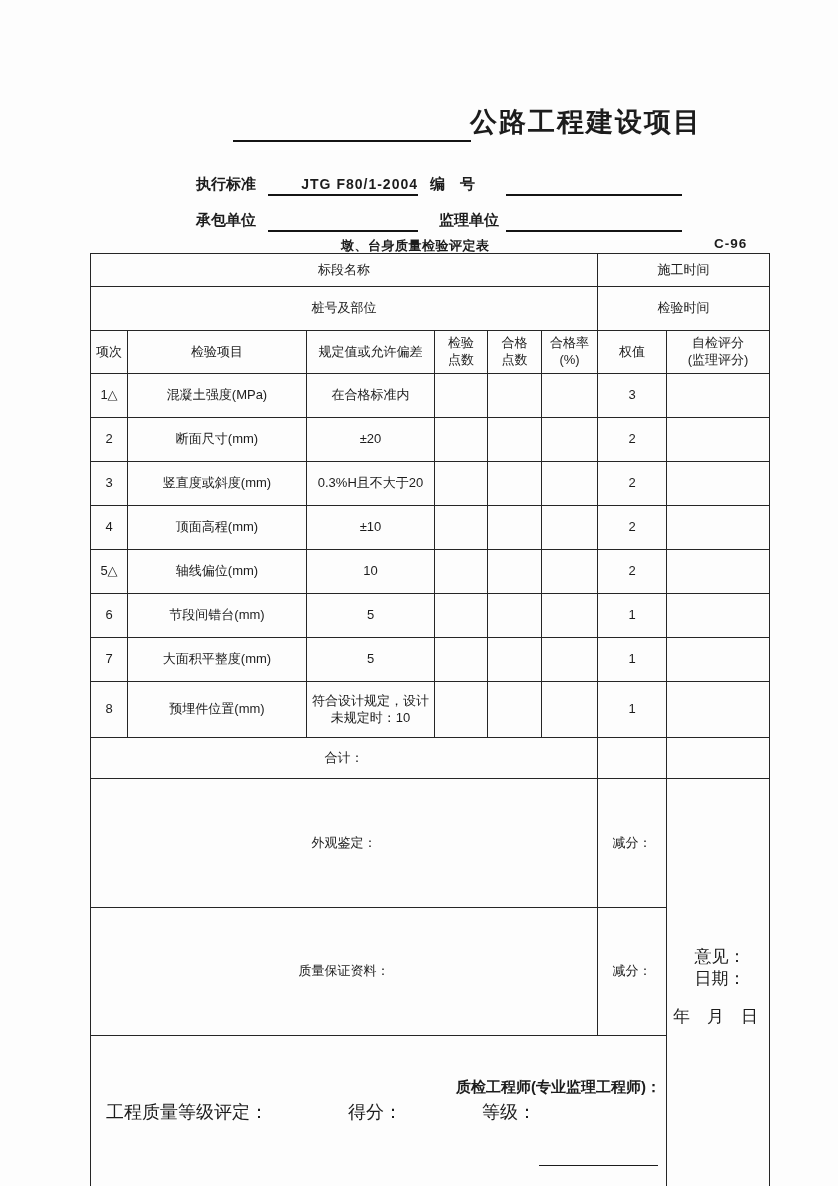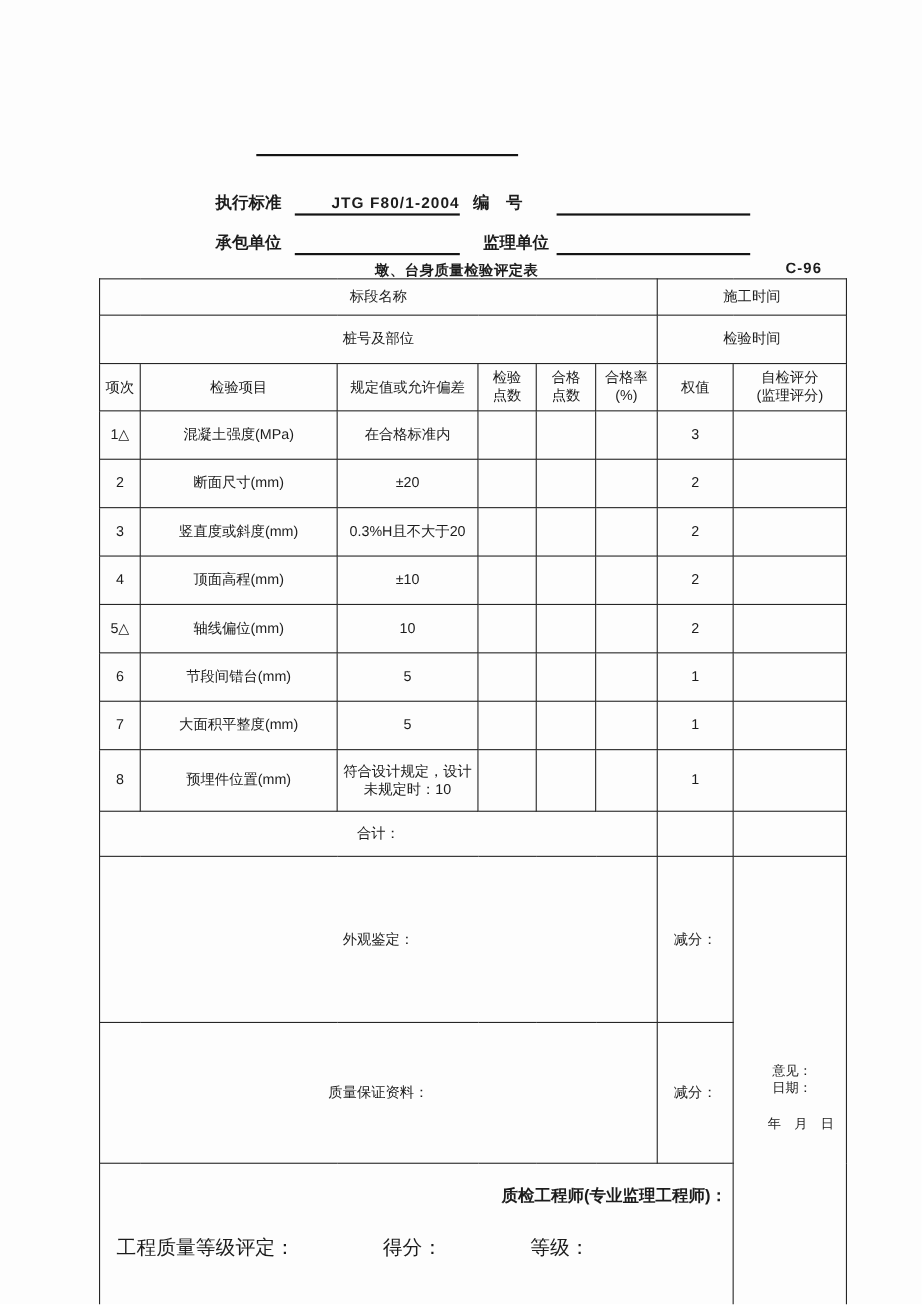--- a/index.html
+++ b/index.html
@@ -47,46 +47,47 @@
     font-size:13px; font-weight:normal; text-align:center; vertical-align:middle;
     padding:2px 3px; line-height:1.3; white-space:pre-line; overflow:hidden;
   }
   td.left { text-align:left; padding-left:10px; font-size:13.5px; }
   tr.meta1 { height:33px; }
   tr.meta2 { height:44px; }
   tr.head  { height:43px; }
   tr.d     { height:44px; }
   tr.d8    { height:56px; }
   tr.total { height:41px; }
-  tr.appearance { height:151px; }
+  tr.appearance { height:129px; }
   tr.quality    { height:128px; }
   tr.grade      { height:31px; }
   td.top { vertical-align:top; text-align:left; padding:9px 4px 4px 10px; font-size:13.5px; }
   td.opinion { vertical-align:top; text-align:left; padding:0; }
-  .opinion-inner { display:flex; flex-direction:column; height:100%; padding:10px 6px 6px 10px; font-size:12px;font-family:Liberation Serif, serif; }
+  .opinion-inner { display:flex; flex-direction:column; height:100%; padding:10px 6px 6px 10px; font-size:17px;font-family:Liberation Serif, serif; }
   .opinion-date { margin-top:auto; }
   .opinion-ymd  { align-self:flex-end; margin-top:16px; padding-right:2px; white-space:nowrap; }
   td.gradecell { padding:0; }
   .grade-line { position:relative; height:100%; font-size:18px; }
   .grade-line span { position:absolute; top:50%; transform:translateY(-50%); white-space:nowrap; }
   .g-label { left:12px; }
   .g-score { left:254px; }
   .g-level { left:388px; }
   .g-blank { position:absolute; left:445px; bottom:6px; width:119px; border-bottom:1.5px solid #1c1c1c; height:1px; }
   
   .sig { position:absolute; top:1078px; font-size:15px; font-weight:bold; white-space:nowrap; }
   .sig-left  { left:110px; }
   .sig-right { left:456px; }
 </style>
 </head>
 <body>
 
 <div class="page">
 
   <div class="title-blank"></div>
+  <div class="page-title">公路工程建设项目</div>
 
   <span class="ilabel l1 lab1">执行标准</span>
   <span class="iline line1">JTG F80/1-2004</span>
   <span class="ilabel l1 lab2a">编　号</span>
   <span class="iline line2"></span>
 
   <span class="ilabel l2 lab1">承包单位</span>
   <span class="iline line3"></span>
   <span class="ilabel l2 lab2b">监理单位</span>
   <span class="iline line4"></span>

